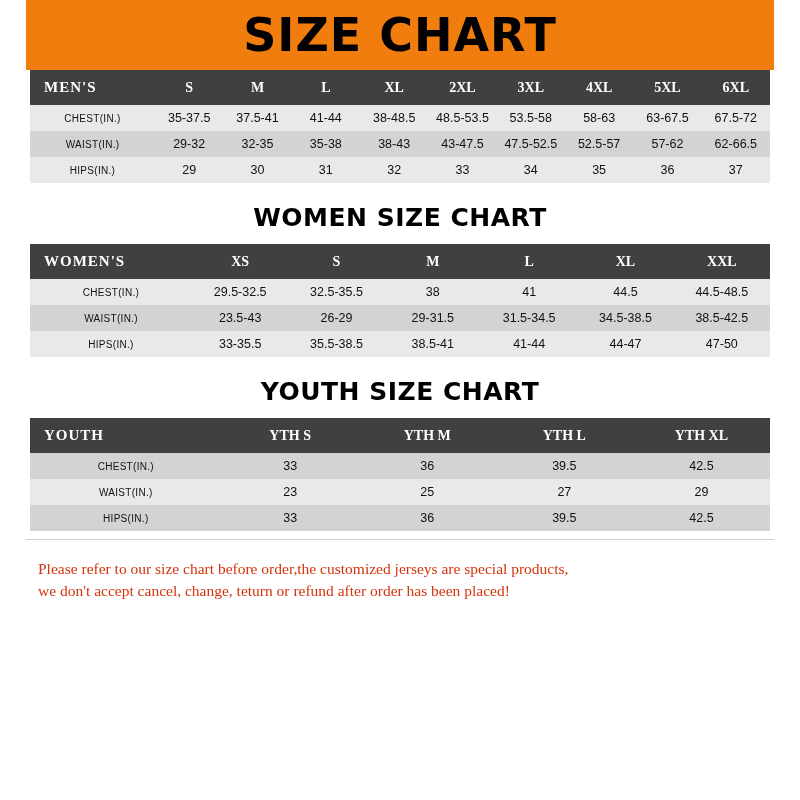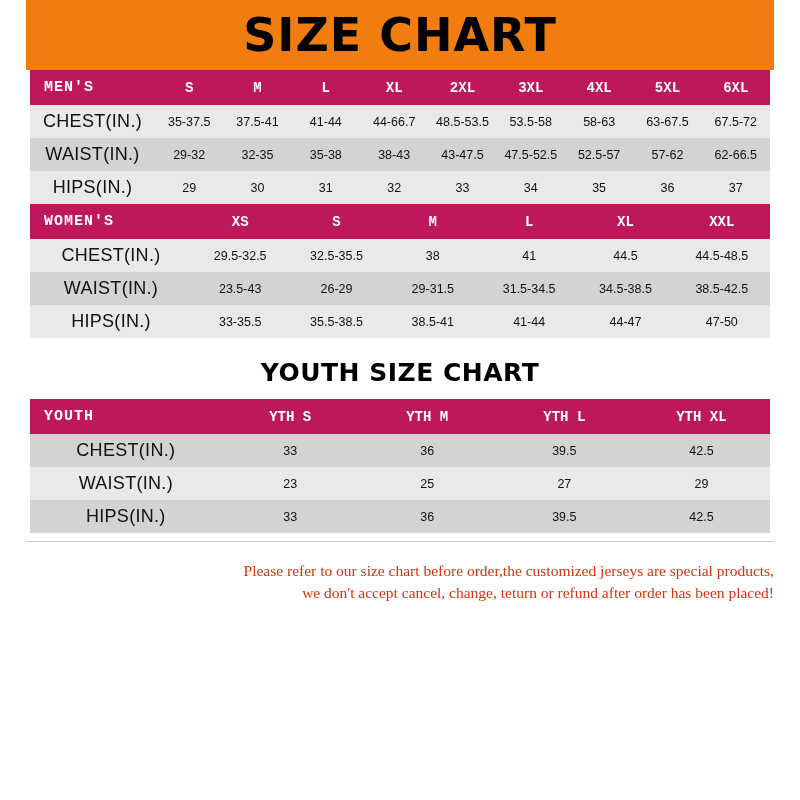--- a/index.html
+++ b/index.html
@@ -66,49 +66,50 @@
   }
   table.size-table th,
   table.size-table td {
     text-align: center;
     font-size: 12.5px;
     color: #111;
     padding: 6px 0;
     font-family: "Liberation Sans", sans-serif;
   }
   table.size-table thead th {
-    background: #be185d;
+    background: #404040;
     color: #ffffff;
     font-size: 14px;
     font-weight: bold;
     padding: 9px 0;
-    font-family: Liberation Mono, monospace;
+    font-family: Liberation Serif, serif;
   }
   table.size-table thead th.first-col {
     text-align: left;
     padding-left: 14px;
     letter-spacing: 1px;
     font-size: 15px;
   }
   table.size-table tbody tr.row-light td { background: #e9e9e9; }
   table.size-table tbody tr.row-dark  td { background: #d3d3d3; }
   table.size-table tbody td.first-col {
-    font-size: 18px;
+    font-size: 10px;
     color: #111;
     letter-spacing: 0.3px;
   }
   
   .note {
     margin-top: 18px;
     padding: 0 26px;
     color: #d4340b;
     font-size: 15.5px;
     line-height: 1.45;
-    text-align: right;
+    text-align: left;
     font-family: "Liberation Serif", serif;
+    margin-left: 12px;
   }
   .note-line { display: block; }
   .divider {
     margin: 8px 26px 8px 26px;
     height: 1px;
     background: #cfcfcf;
   }
 </style>
 </head>
 <body>
@@ -137,21 +138,21 @@
           <th>5XL</th>
           <th>6XL</th>
         </tr>
       </thead>
       <tbody>
         <tr class="row-light">
           <td class="first-col">CHEST(IN.)</td>
           <td>35-37.5</td>
           <td>37.5-41</td>
           <td>41-44</td>
-          <td>44-66.7</td>
+          <td>38-48.5</td>
           <td>48.5-53.5</td>
           <td>53.5-58</td>
           <td>58-63</td>
           <td>63-67.5</td>
           <td>67.5-72</td>
         </tr>
         <tr class="row-dark">
           <td class="first-col">WAIST(IN.)</td>
           <td>29-32</td>
           <td>32-35</td>
@@ -171,20 +172,21 @@
           <td>32</td>
           <td>33</td>
           <td>34</td>
           <td>35</td>
           <td>36</td>
           <td>37</td>
         </tr>
       </tbody>
     </table>
 
+    <div class="section-title">WOMEN SIZE CHART</div>
     <table class="size-table">
       <thead>
         <tr>
           <th class="first-col" style="width:20%">WOMEN'S</th>
           <th>XS</th>
           <th>S</th>
           <th>M</th>
           <th>L</th>
           <th>XL</th>
           <th>XXL</th>

